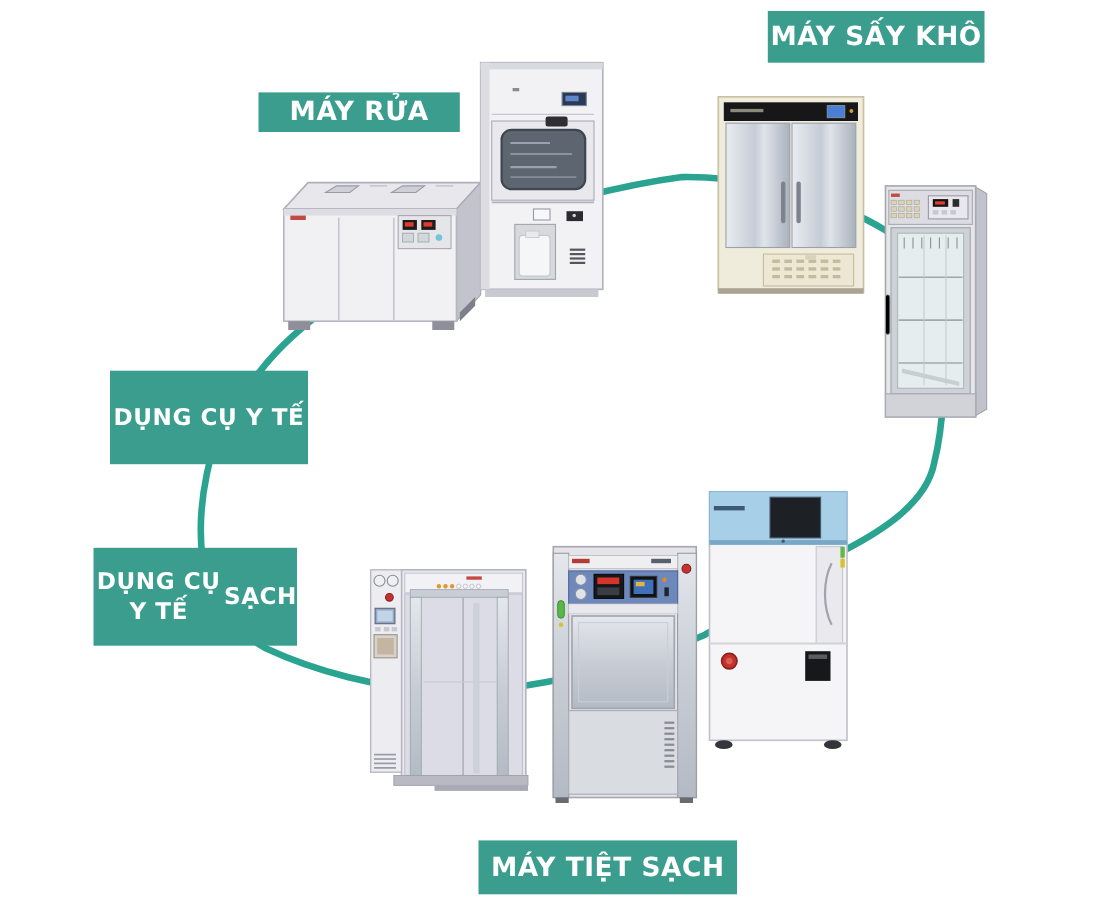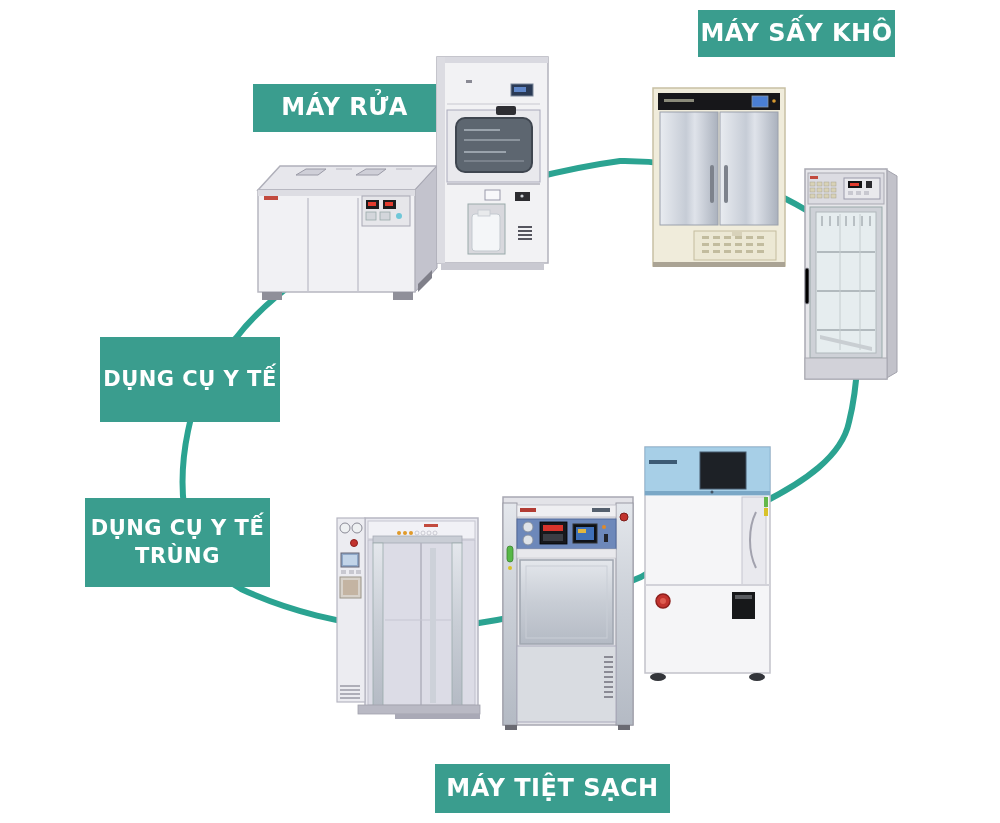--- a/index.html
+++ b/index.html
@@ -15,22 +15,22 @@
     background:#3a9d8e;
     color:#ffffff;
     font-weight:bold;
     display:flex;align-items:center;justify-content:center;
     text-align:center;
     letter-spacing:0.5px;
     line-height:1.32;
     z-index:5;
   }
   .tag.single{font-size:24px;}
-  .tag.double{font-size:21px;flex-direction:column;}
-  #tag-washer      {left:253px;top:84px; width:183px;height:48px;}
+  .tag.double{font-size:21px;flex-direction:row;}
+  #tag-washer      {left:235px;top:84px; width:183px;height:36px;}
   #tag-dryer       {left:698px;top:10px; width:197px;height:47px;}
   #tag-used        {left:100px;top:337px;width:180px;height:85px;}
   #tag-clean       {left:85px; top:498px;width:185px;height:89px;}
   #tag-sterilizer  {left:435px;top:764px;width:235px;height:49px;}
 </style>
 </head>
 <body>
 
 <div class="stage">
 
@@ -347,20 +347,20 @@
   <div class="tag single" id="tag-dryer">
     <span>MÁY SẤY KHÔ</span>
   </div>
 
   <div class="tag double" id="tag-used">
     <span>DỤNG CỤ Y TẾ</span>
   </div>
 
   <div class="tag double" id="tag-clean">
     <span>DỤNG CỤ Y TẾ</span>
-    <span>TRÙNG</span>
+    <span>SẠCH</span>
   </div>
 
   <div class="tag single" id="tag-sterilizer">
     <span>MÁY TIỆT SẠCH</span>
   </div>
 
 </div>
 
 </body></html>

